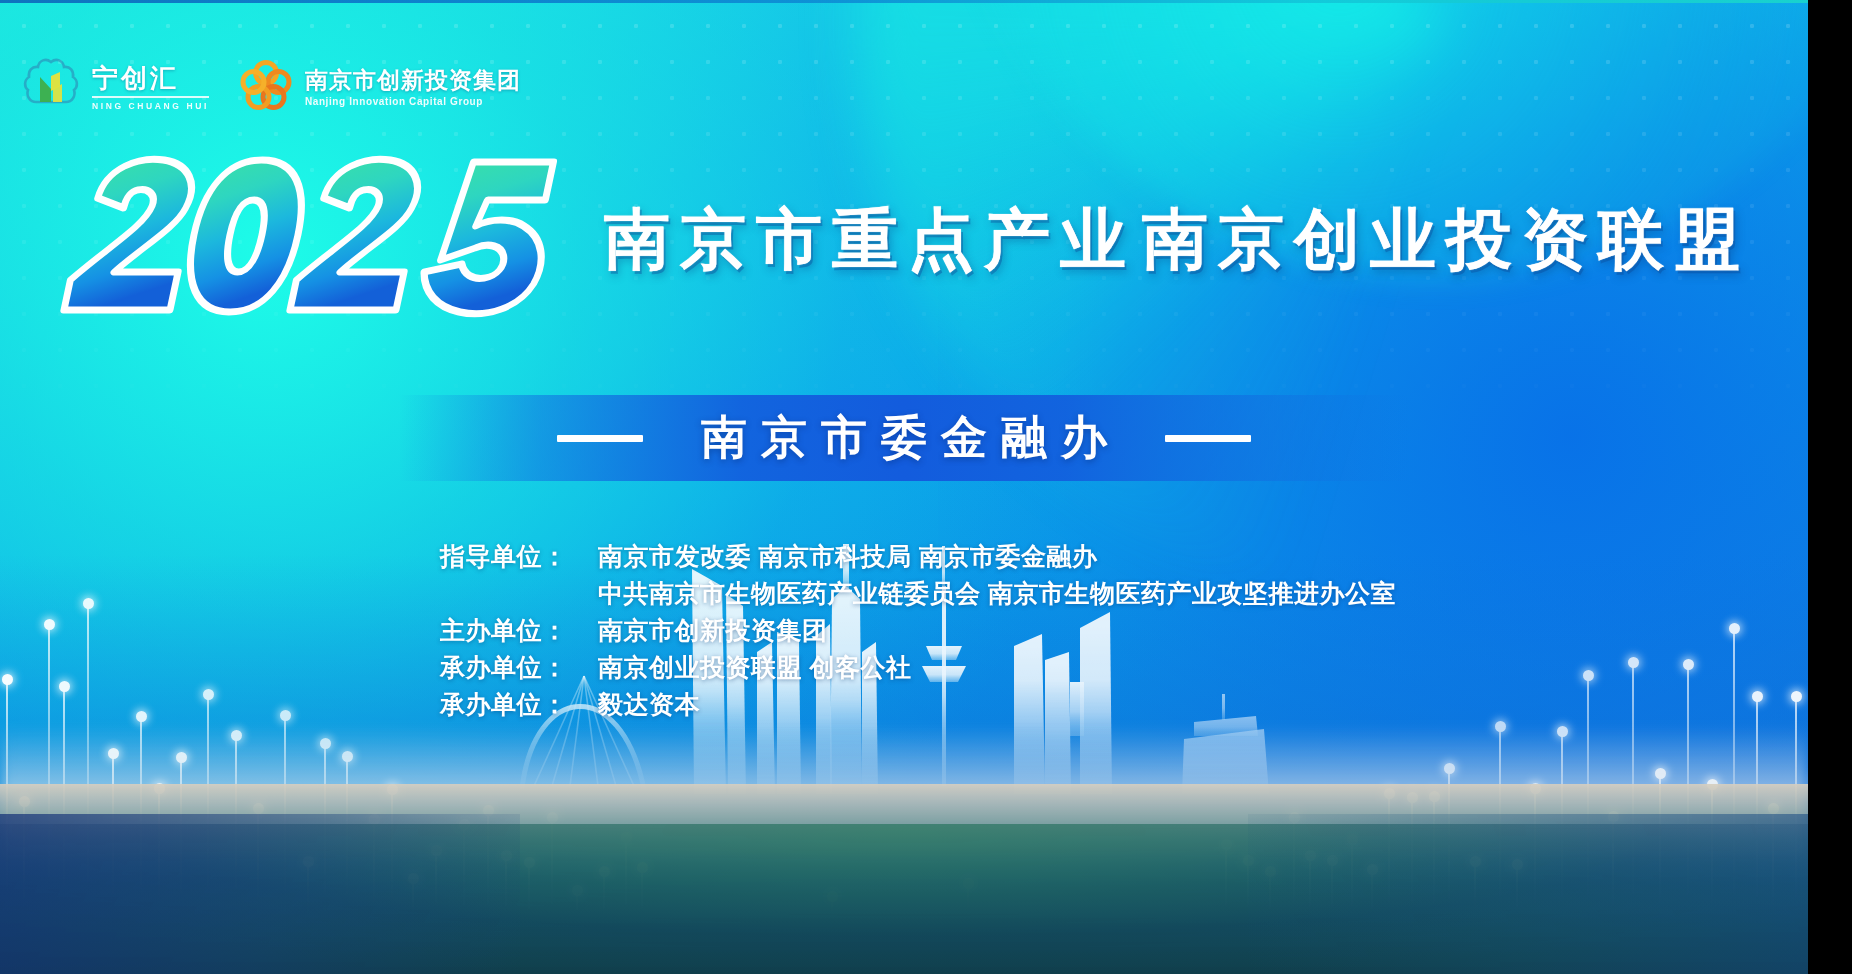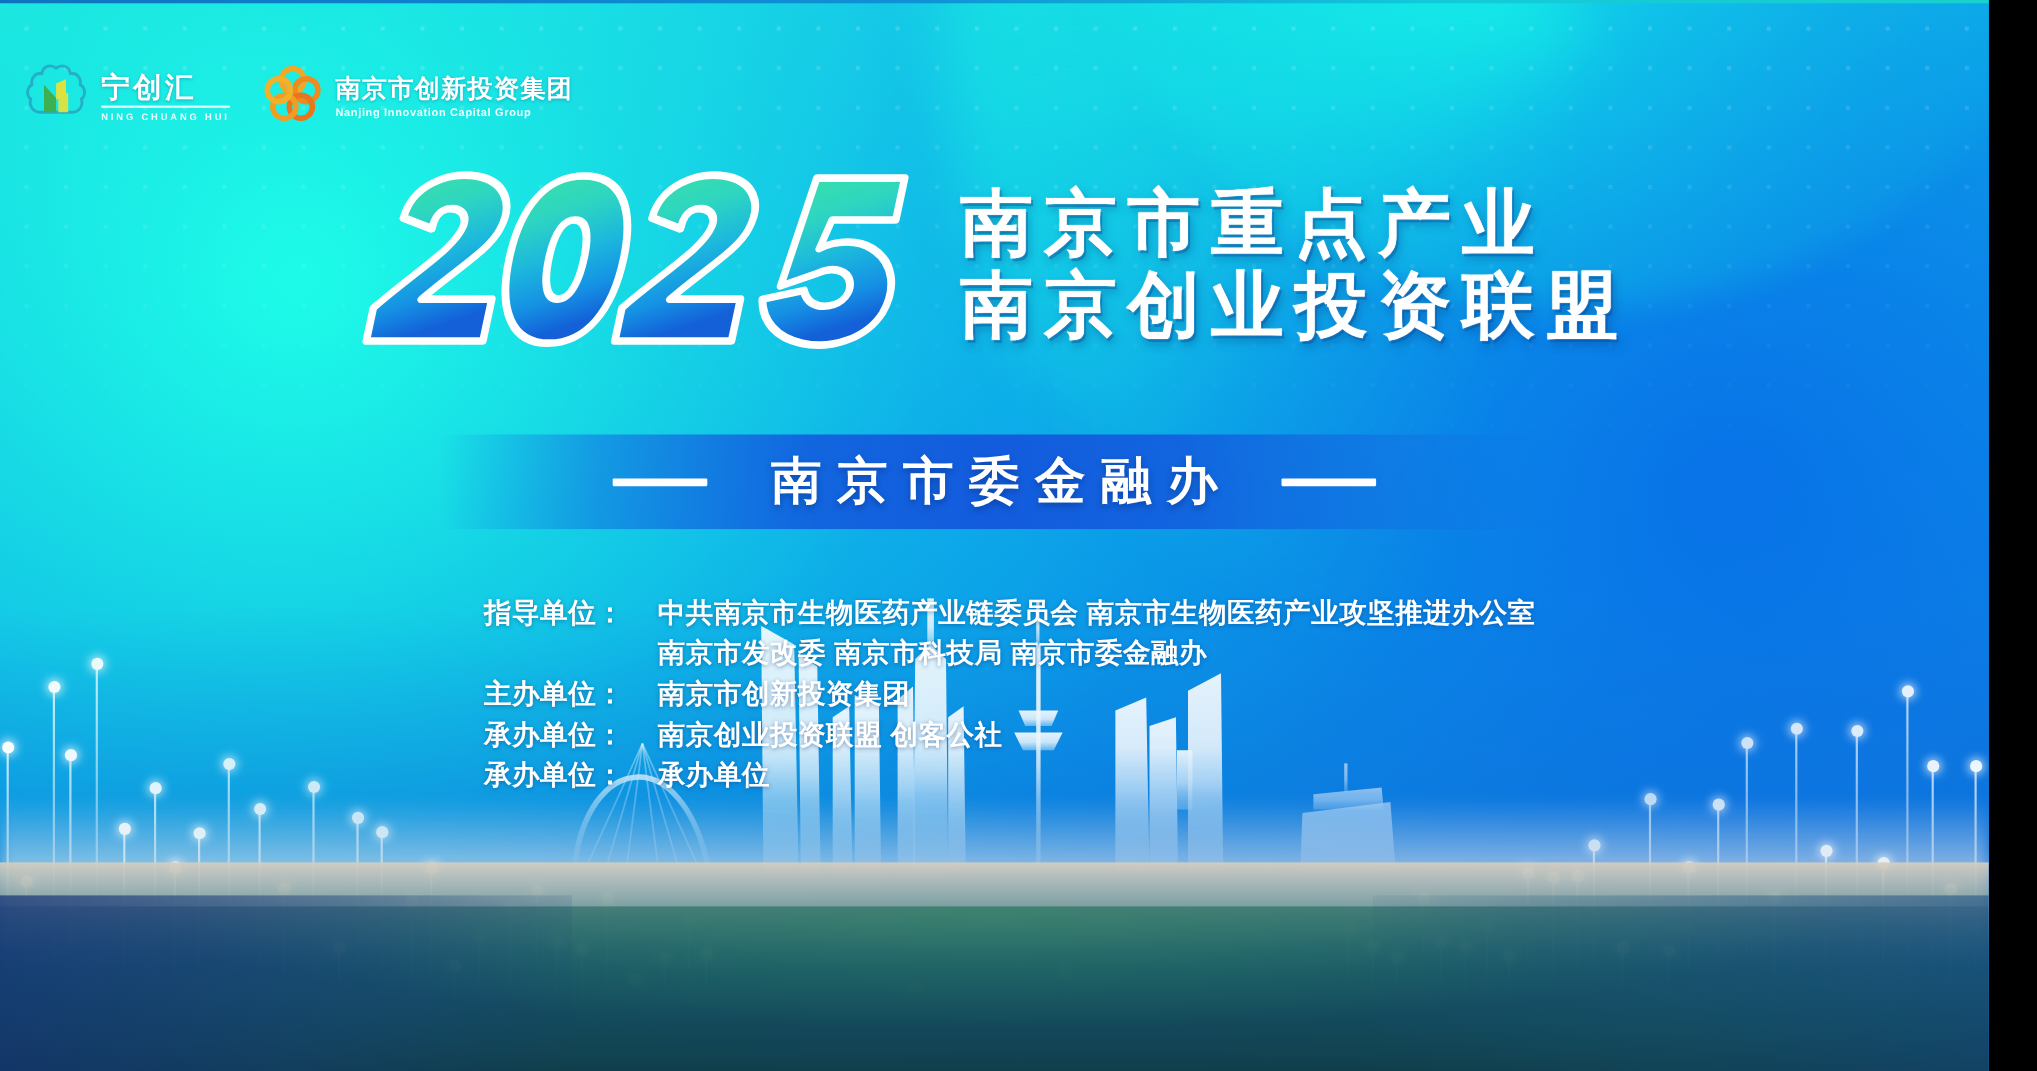--- a/index.html
+++ b/index.html
@@ -130,21 +130,21 @@
             line-height:1.3; white-space:nowrap; margin-top:3px; text-align:center; }
   .logo-en.l{ text-align:left; font-size:10px; letter-spacing:.6px; }
   .logo-rule{ height:2px; background:rgba(255,255,255,.85); margin-top:3px; }
 
   
   .title-row{
     position:absolute; left:0; right:0; top:150px;
     display:flex; align-items:center; justify-content:center; gap:26px;
   }
   .year{ width:520px; height:180px; flex:0 0 auto; }
-  .title-cn{ display:flex; flex-direction:column; gap:6px; }
+  .title-cn{ display:flex; gap:6px; }
   .title-cn .ln{
     color:#ffffff;
     font-size:66px; font-weight:800; letter-spacing:10px; line-height:1.05;
     white-space:nowrap;
     text-shadow:
       0 0 1px #fff,
       2px 3px 0 rgba(10,70,150,.38),
       3px 5px 9px rgba(6,52,120,.34);
   }
 
@@ -395,37 +395,37 @@
   <div class="sub-band">
     <span class="dash"></span>
     <span class="sub-text">南京市委金融办</span>
     <span class="dash"></span>
   </div>
 
   <div class="orgs" id="orgs">
       <div class="org-row">
         <span class="org-label">指导单位：</span>
         <span class="org-vals">
+          <span class="org-val">南京市发改委 南京市科技局 南京市委金融办</span>
           <span class="org-val">中共南京市生物医药产业链委员会 南京市生物医药产业攻坚推进办公室</span>
-          <span class="org-val">南京市发改委 南京市科技局 南京市委金融办</span>
         </span>
       </div>
       <div class="org-row">
         <span class="org-label">主办单位：</span>
         <span class="org-vals">
           <span class="org-val">南京市创新投资集团</span>
         </span>
       </div>
       <div class="org-row">
         <span class="org-label">承办单位：</span>
         <span class="org-vals">
           <span class="org-val">南京创业投资联盟 创客公社</span>
         </span>
       </div>
       <div class="org-row">
         <span class="org-label">承办单位：</span>
         <span class="org-vals">
-          <span class="org-val">承办单位</span>
+          <span class="org-val">毅达资本</span>
         </span>
       </div>
     </div>
 
 </div>
 
 </body></html>

